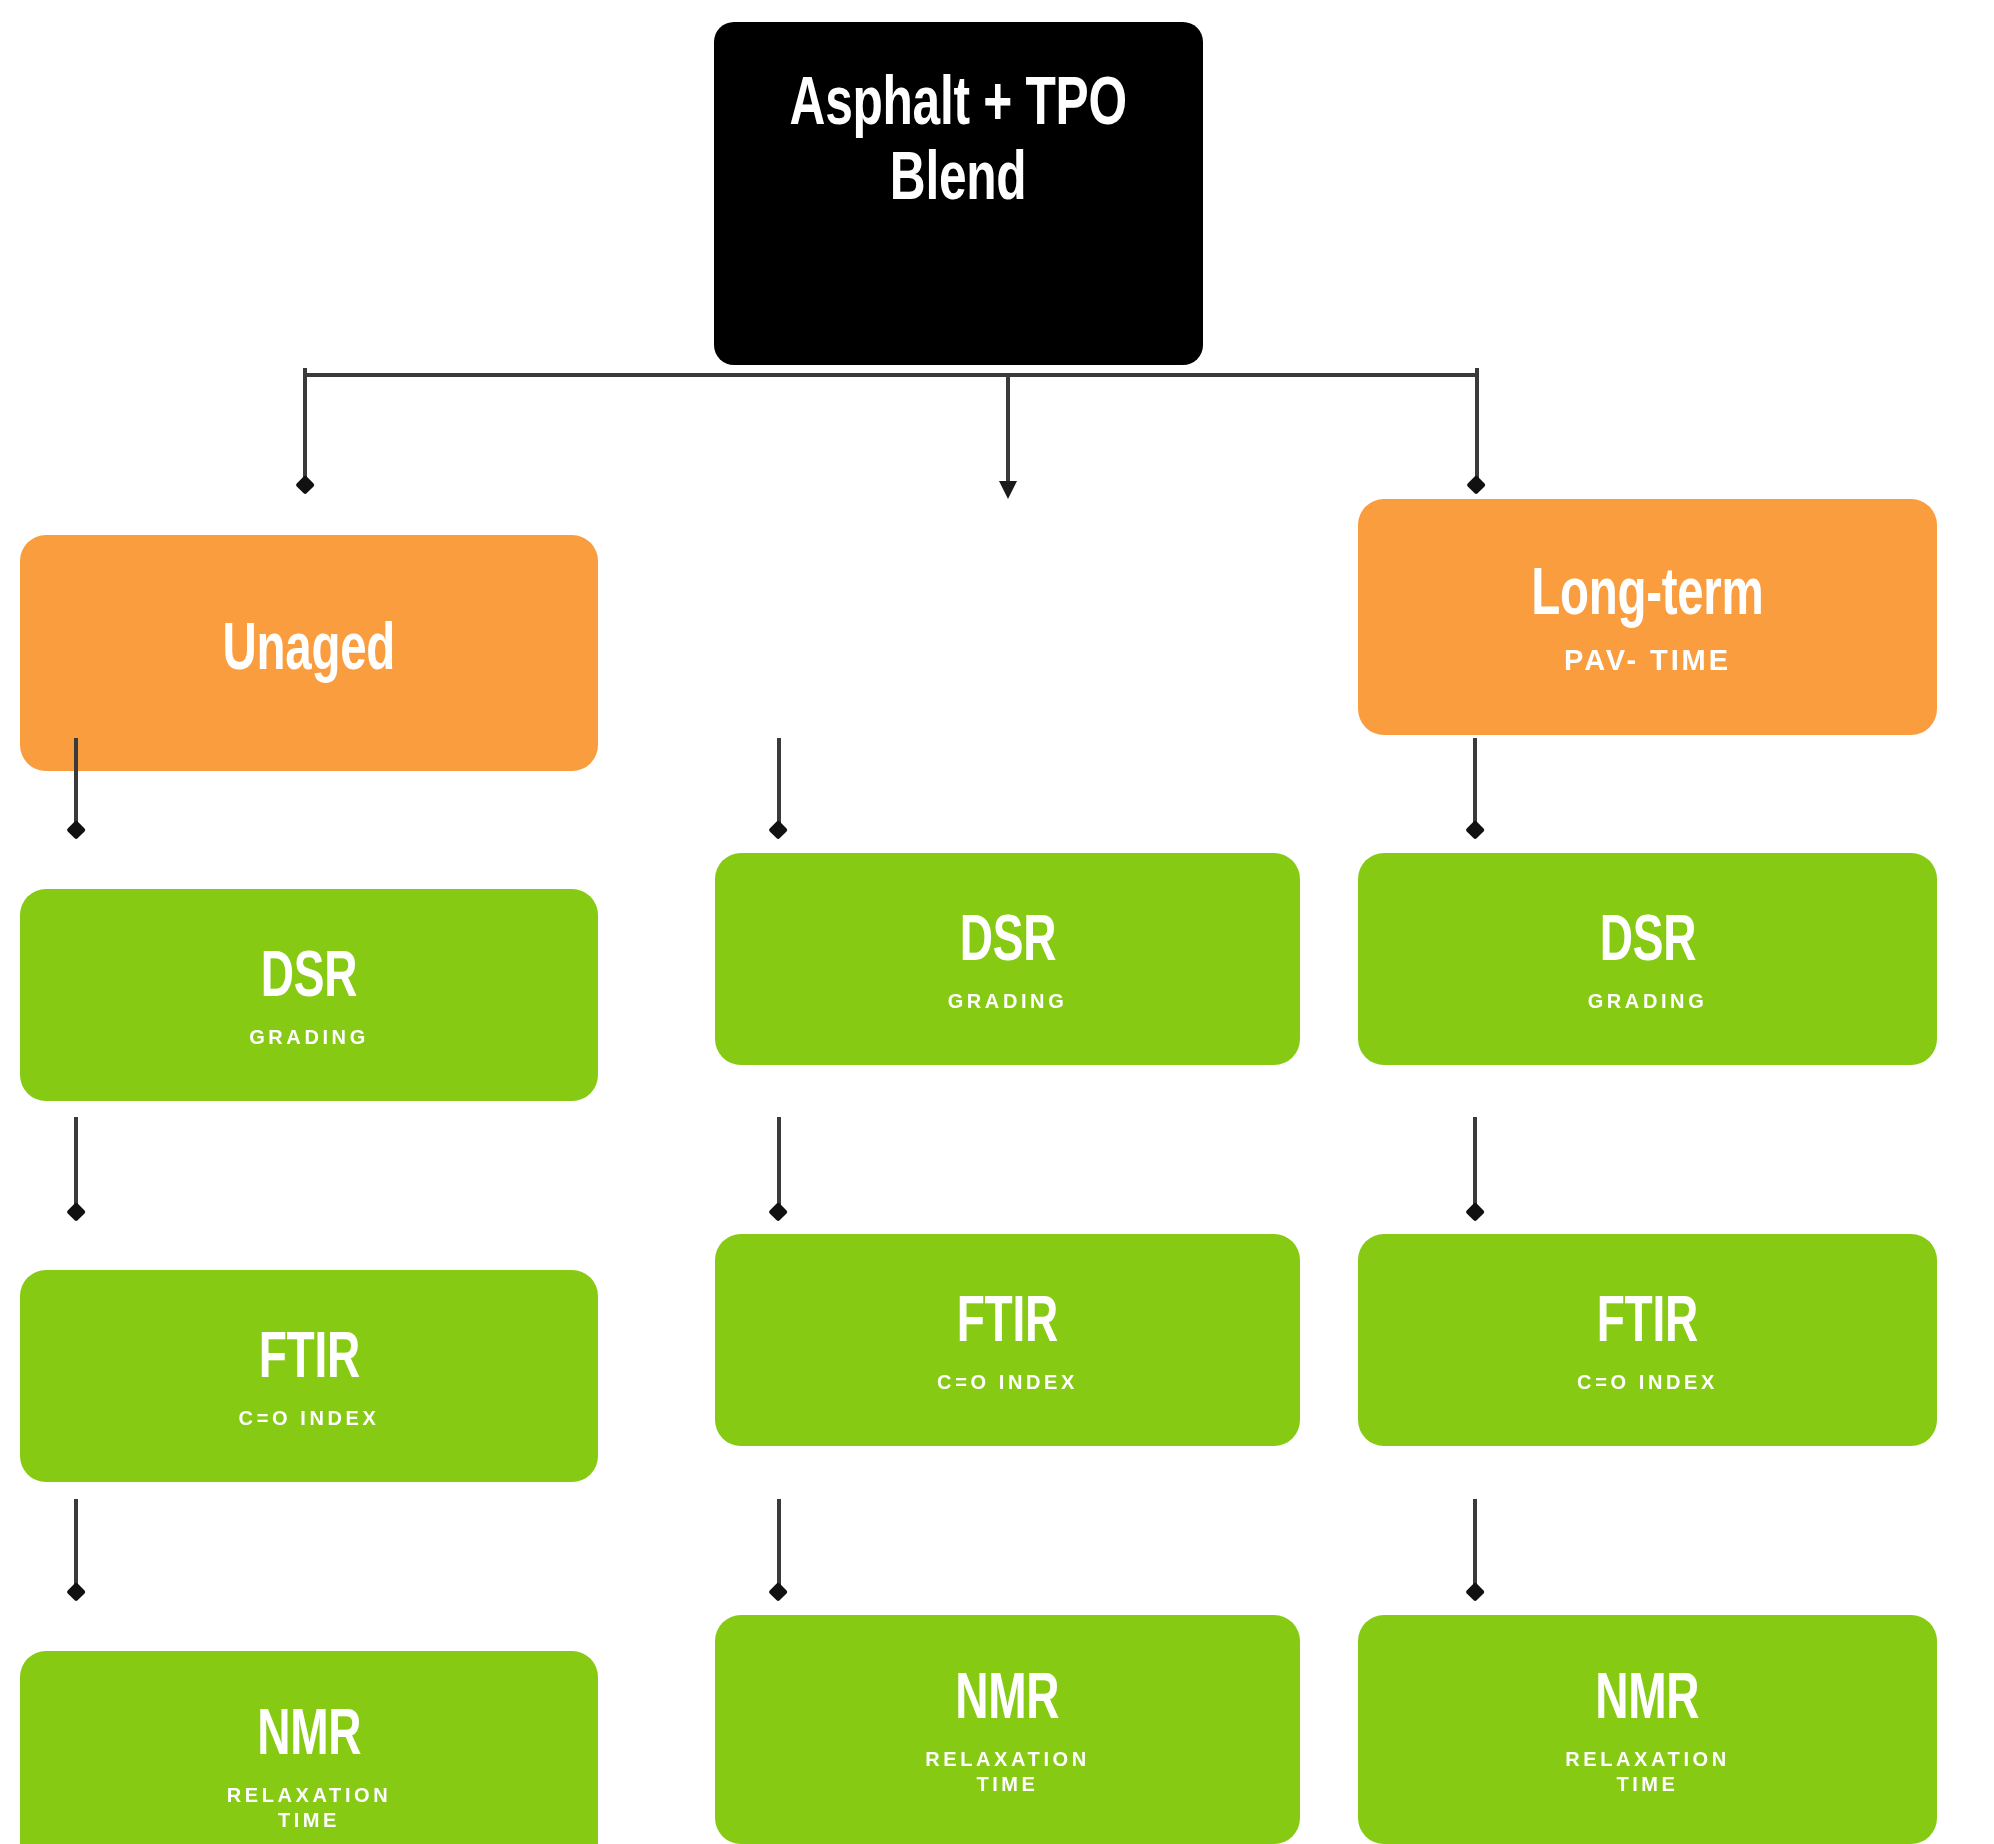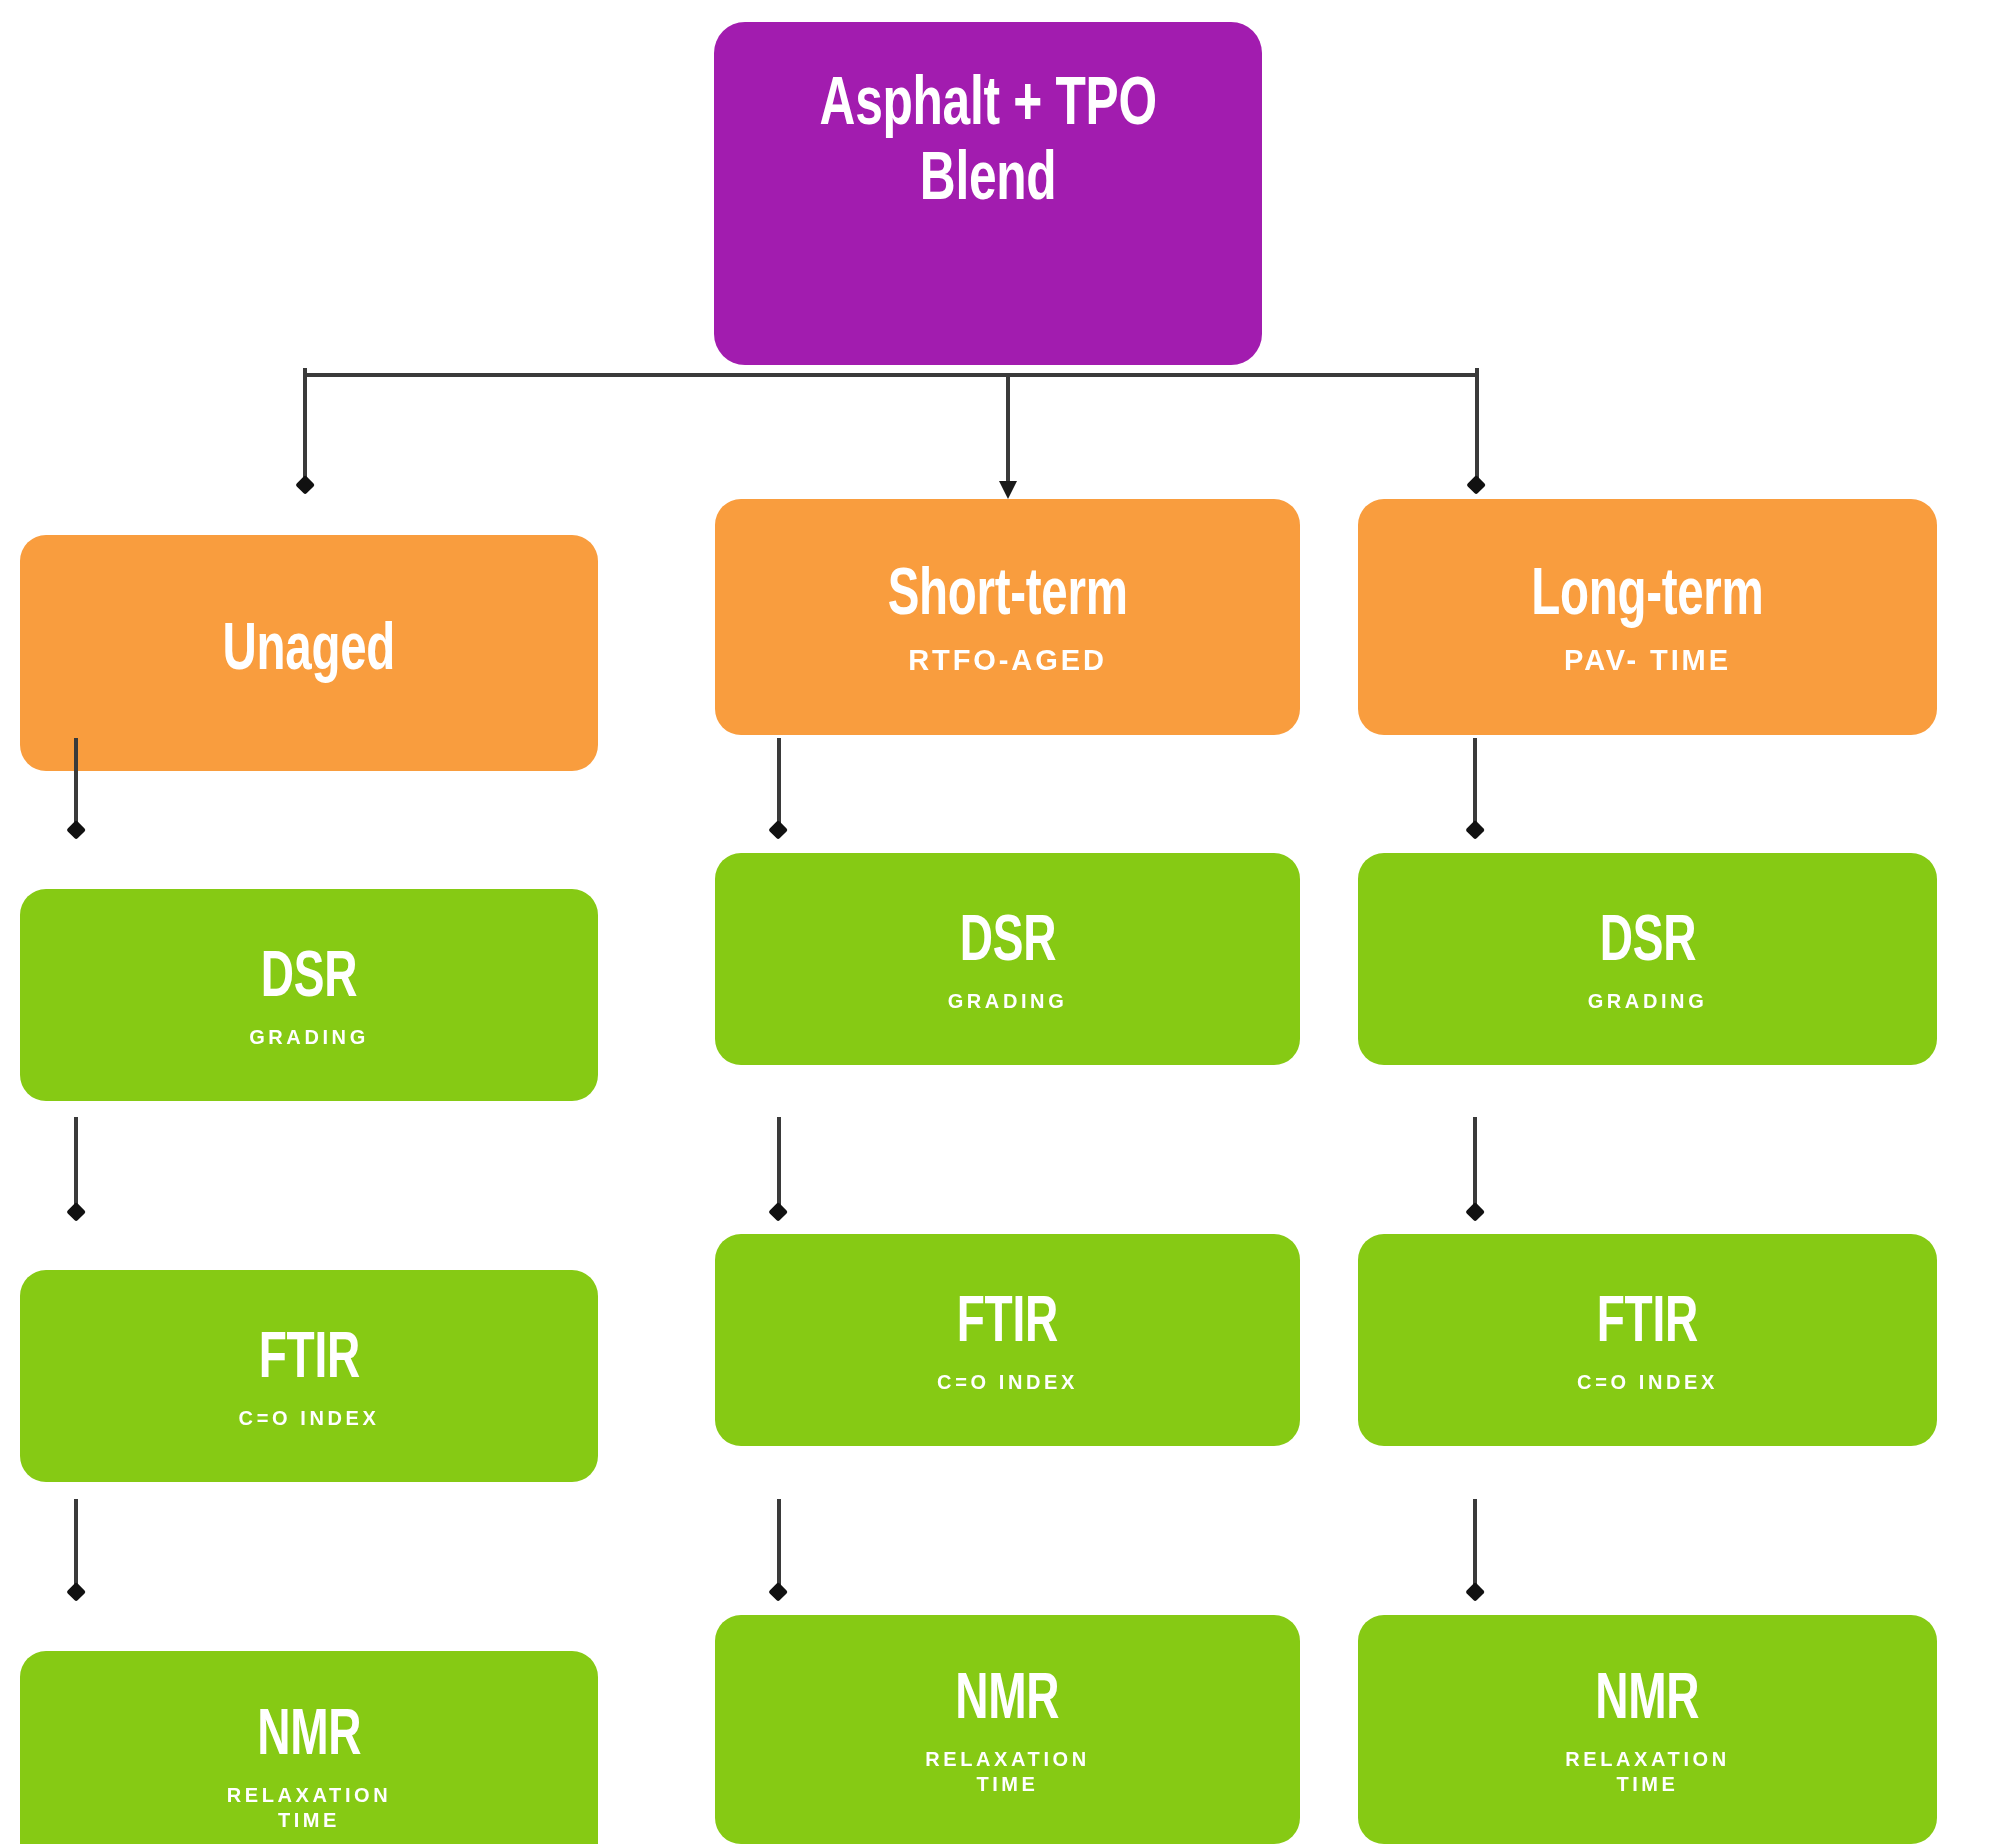--- a/index.html
+++ b/index.html
@@ -38,24 +38,24 @@
   .node .subtitle {
     font-weight: bold;
     line-height: 1.25;
     white-space: pre-line;
   }
 
   
   #root-node {
     left: 714px;
     top: 21.5px;
-    width: 548px;
+    width: 489px;
     height: 343px;
-    background: #a21caf;
-    border-radius: 31px;
+    background: #000000;
+    border-radius: 20px;
     justify-content: flex-start;
     padding-top: 41px;
   }
   #root-node .title {
     font-size: 69px;
     line-height: 1.1;
     white-space: pre-line;
   }
 
   
@@ -147,24 +147,20 @@
   <div class="vline" style="left:1006px; top:373px; height:117px;"></div>
   <div class="arrowhead" style="left:999px; top:481px;"></div>
 
   <div class="vline" style="left:1475px; top:368px; height:117px;"></div>
   <div class="arrowdot" style="left:1469px; top:478px;"></div>
 
   <div class="node stage col1 no-sub">
     <div class="title">Unaged</div>
   </div>
 
-  <div class="node stage col2">
-    <div class="title">Short-term</div>
-    <div class="subtitle">RTFO-AGED</div>
-  </div>
 
   <div class="node stage col3">
     <div class="title">Long-term</div>
     <div class="subtitle">PAV- TIME</div>
   </div>
 
   <div class="vline" style="left:74px; top:738px; height:92px;"></div>
   <div class="arrowdot" style="left:69px; top:823px;"></div>
 
   <div class="vline" style="left:777px; top:738px; height:92px;"></div>

